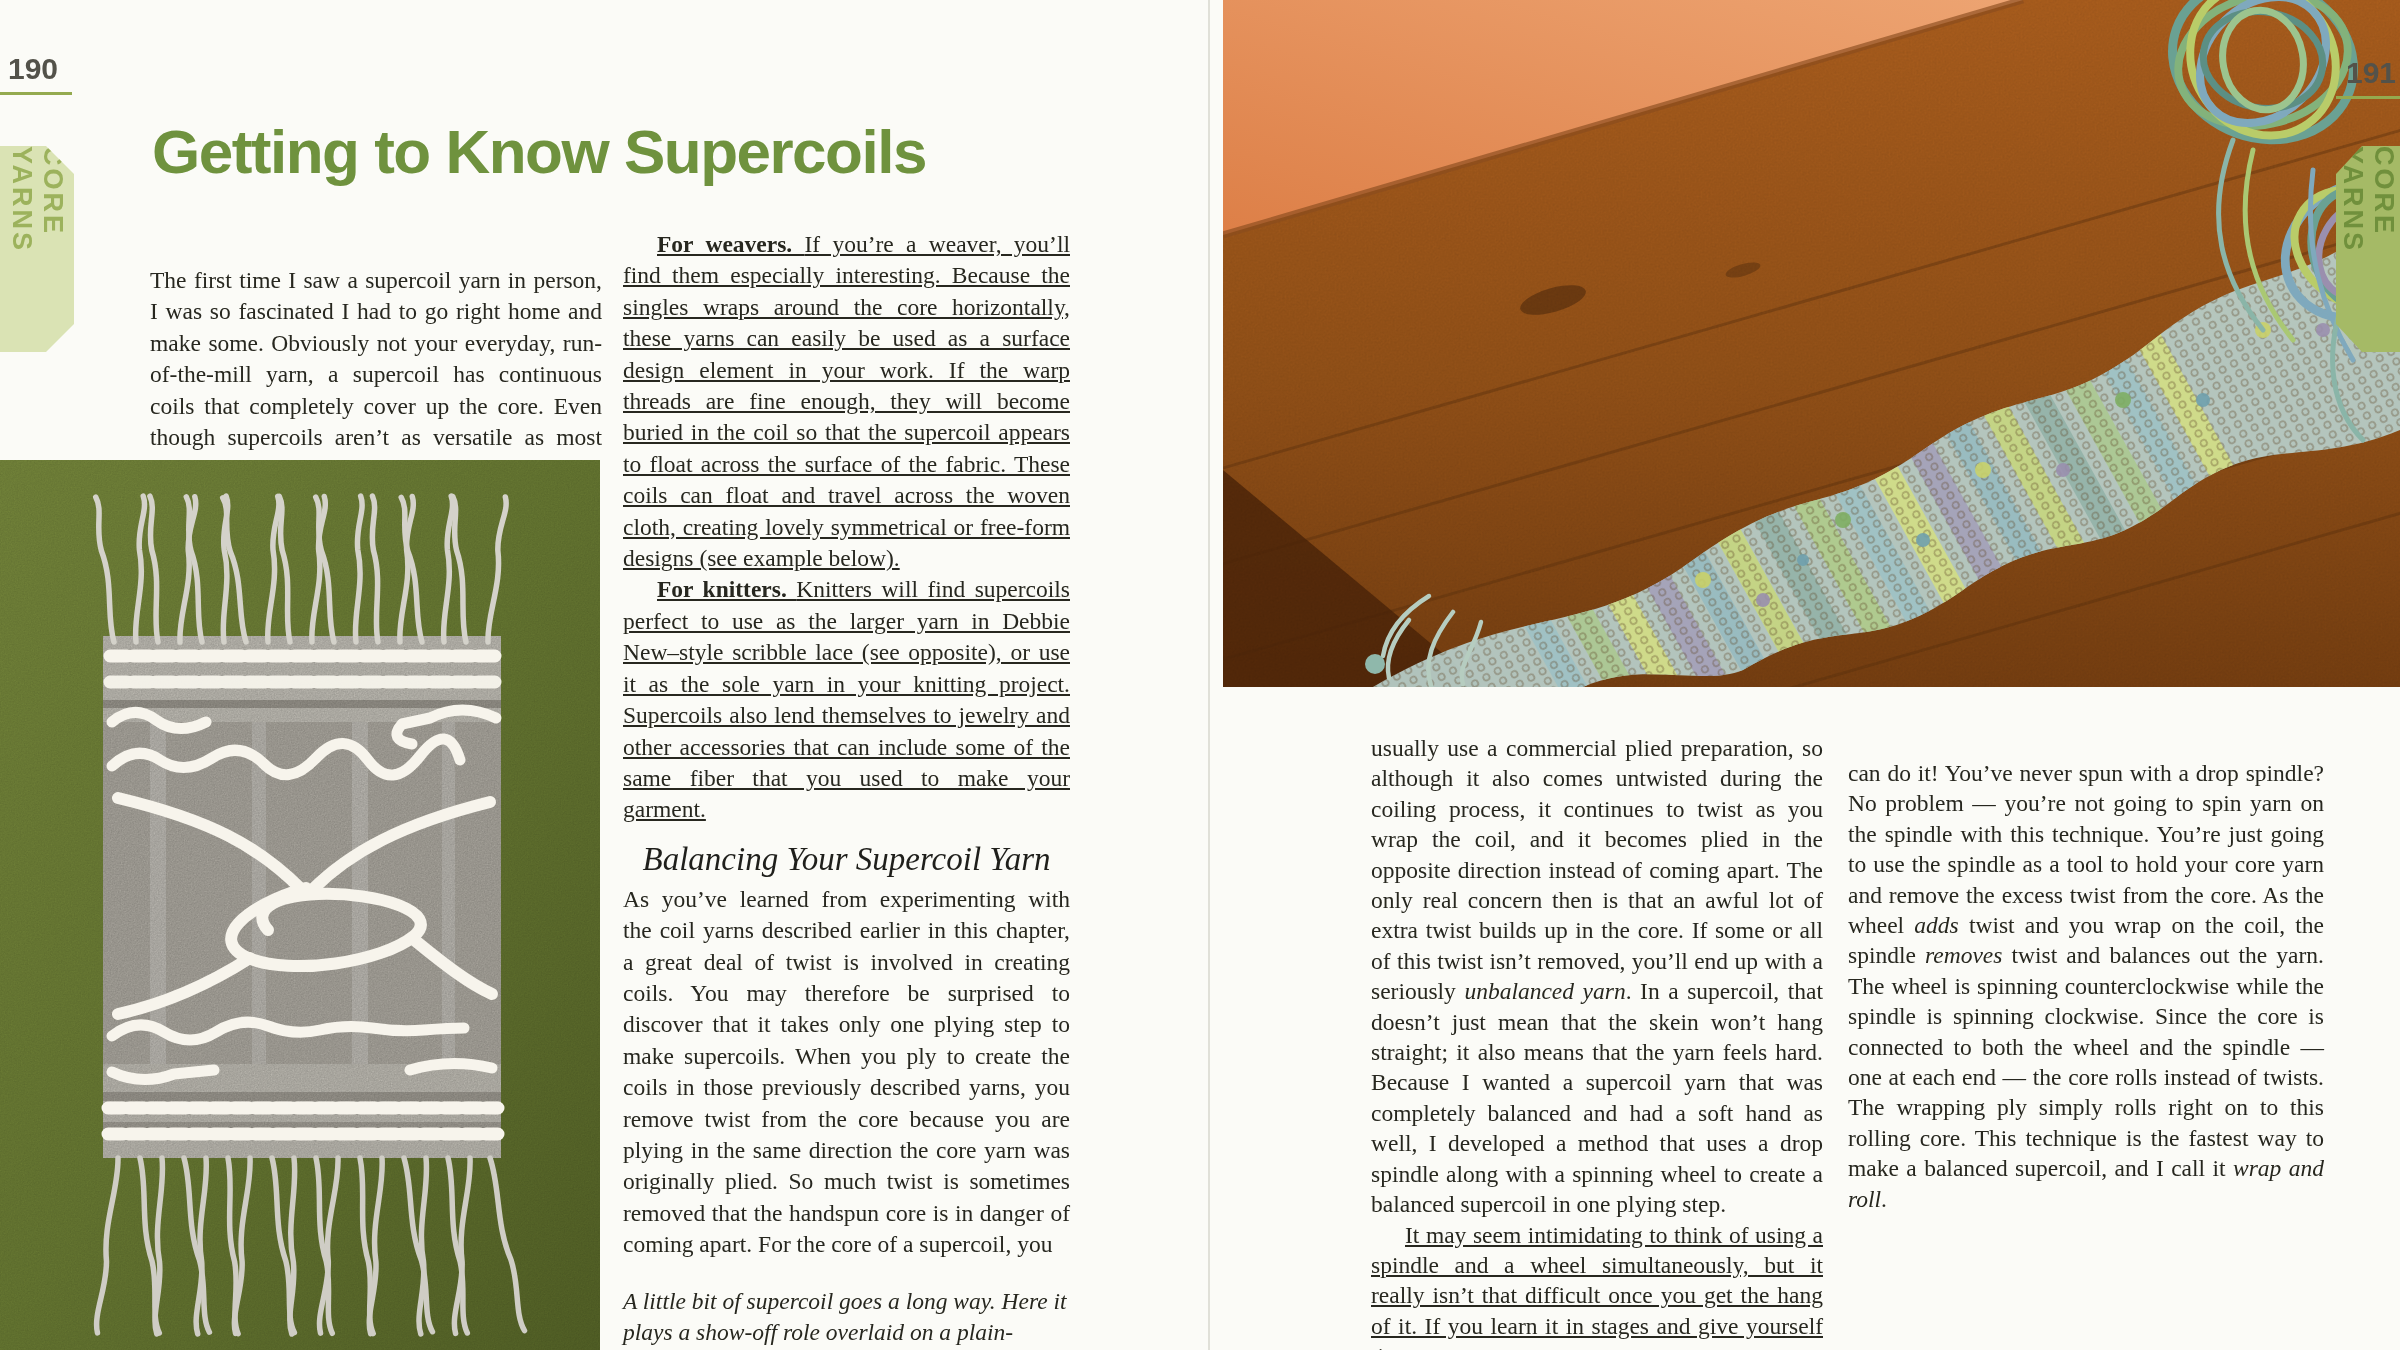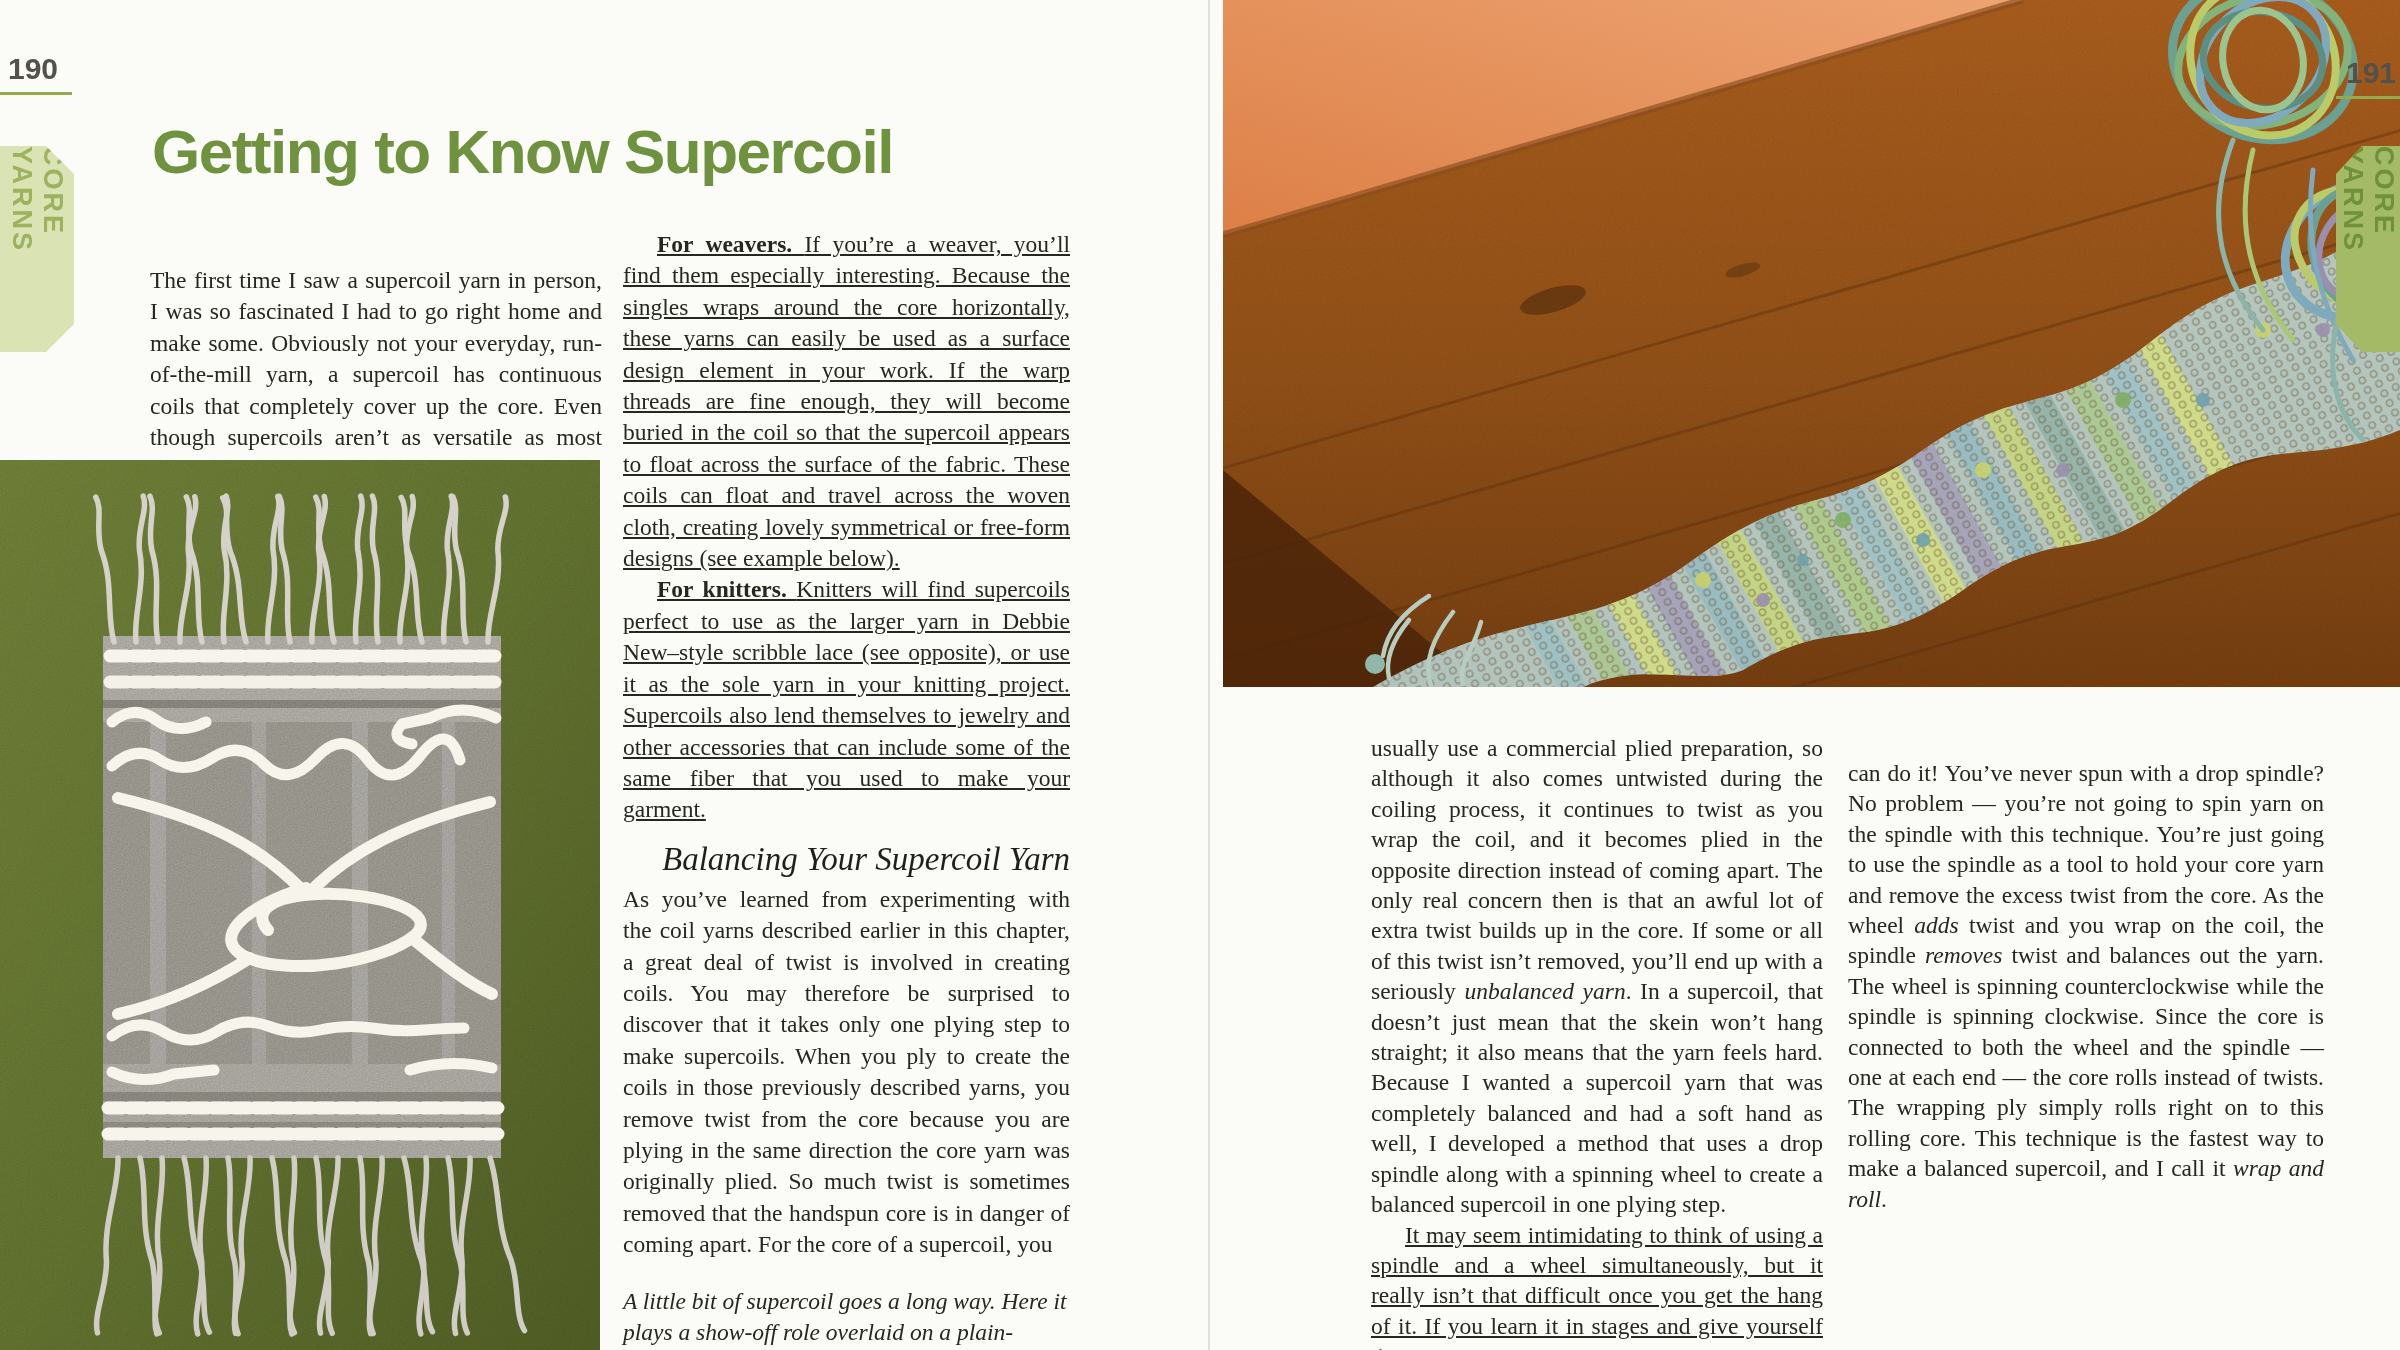--- a/index.html
+++ b/index.html
@@ -21,21 +21,21 @@
              color:var(--tab_right_text,#70903c);
              clip-path:polygon(64px 0,26px 0,0 28px,0 178px,26px 206px,64px 206px);}
   
   h1{position:absolute;left:152px;top:116px;margin:0;font-family:"Liberation Sans",sans-serif;
      font-weight:bold;font-size:62px;letter-spacing:-1.5px;color:var(--heading_green,#6f923e);}
   
   .col{position:absolute;font-size:23.5px;line-height:31.4px;}
   .col p{margin:0;text-align:justify;}
   .col p.indent{text-indent:34px;text-decoration:underline;}
   .col p.subhead{font-style:italic;font-size:33px;line-height:40px;margin:13px 0 5px;
-                 text-align:right;color:#1f1f1b;}
+                 text-align:center;color:#1f1f1b;}
   .col p.caption{font-style:italic;margin-top:25px;text-align:left;line-height:31.5px;}
   .col p.gap{margin-top:25px;}
   #r-col1,#r-col2{line-height:30.4px;}
   #r-col2 p.caption{margin-top:0;}
   
   #left-photo{left:0;top:460px;width:600px;height:890px;}
   #right-photo{left:1223px;top:0;width:1177px;height:687px;}
   #gutter{left:1208px;top:0;width:2px;height:1350px;background:#e0e0d8;}
   svg{display:block;}
 </style>
@@ -44,21 +44,21 @@
 
 <div class="abs" style="left:0;top:0;width:1200px;height:1350px;">
 
   <div class="folio" style="left:8px;top:52px;">190</div>
   <div class="folio-rule" style="left:0;top:92px;width:72px;"></div>
 
   <div class="tab" id="tab-left">
     <span>CORE YARNS</span>
   </div>
 
-  <h1>Getting to Know Supercoil</h1>
+  <h1>Getting to Know Supercoils</h1>
 
   <div class="col" id="intro-col" style="left:150px;top:229px;width:452px;margin-top:36px;">
       <p class="body"><span>The first time I saw a supercoil yarn in person, I was so fascinated I had to go right home and make some. Obviously not your everyday, run-of-the-mill yarn, a supercoil has continuous coils that completely cover up the core. Even though supercoils aren’t as versatile as most other yarns, they do have some great attributes.</span></p>
     </div>
 
   <div class="col" id="middle-col" style="left:623px;top:229px;width:447px;">
       <p class="body indent"><strong>For weavers. </strong><span>If you’re a weaver, you’ll find them especially interesting. Because the singles wraps around the core horizontally, these yarns can easily be used as a surface design element in your work. If the warp threads are fine enough, they will become buried in the coil so that the supercoil appears to float across the surface of the fabric. These coils can float and travel across the woven cloth, creating lovely symmetrical or free-form designs (see example below).</span></p>
       <p class="body indent"><strong>For knitters. </strong><span>Knitters will find supercoils perfect to use as the larger yarn in Debbie New–style scribble lace (see opposite), or use it as the sole yarn in your knitting project. Supercoils also lend themselves to jewelry and other accessories that can include some of the same fiber that you used to make your garment.</span></p>
       <p class="subhead"><span>Balancing Your Supercoil Yarn</span></p>
       <p class="body"><span>As you’ve learned from experimenting with the coil yarns described earlier in this chapter, a great deal of twist is involved in creating coils. You may therefore be surprised to discover that it takes only one plying step to make supercoils. When you ply to create the coils in those previously described yarns, you remove twist from the core because you are plying in the same direction the core yarn was originally plied. So much twist is sometimes removed that the handspun core is in danger of coming apart. For the core of a supercoil, you</span></p>

